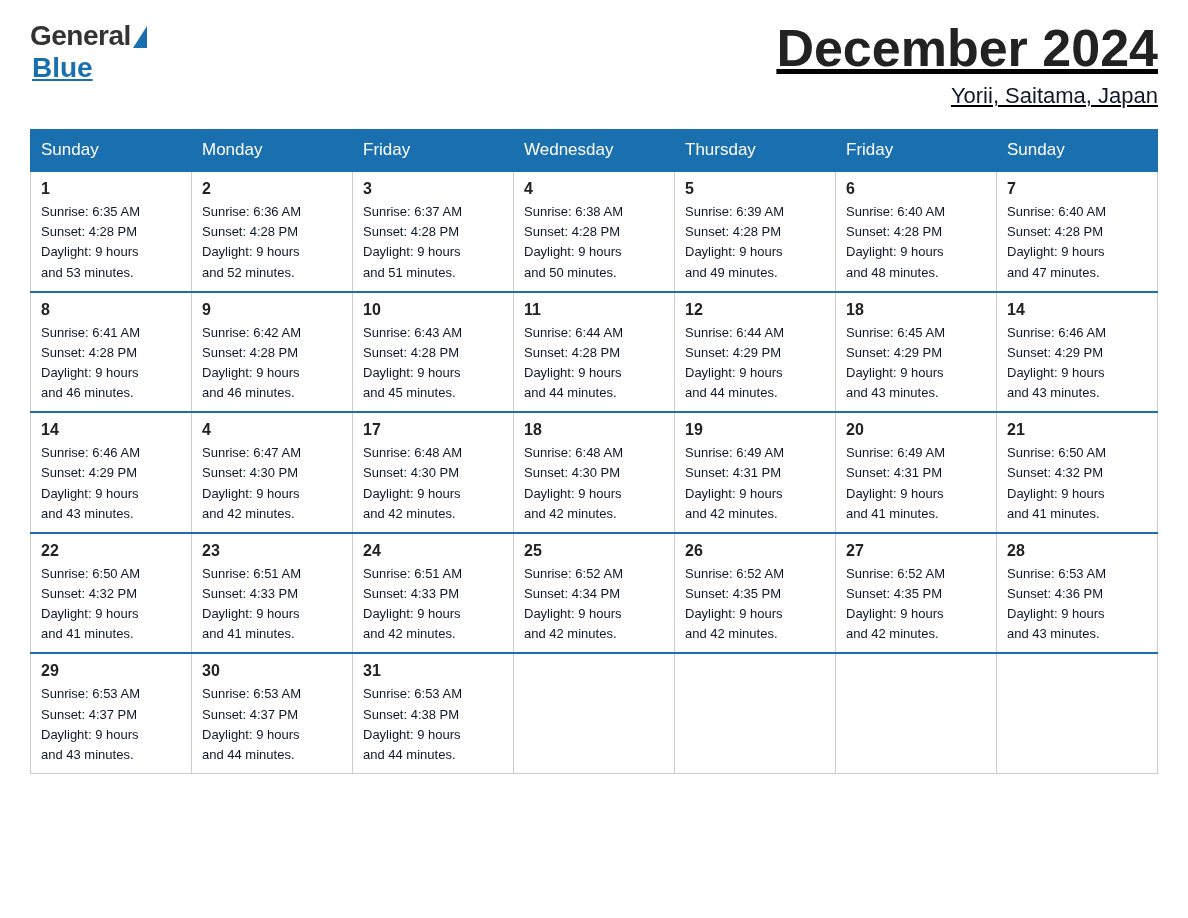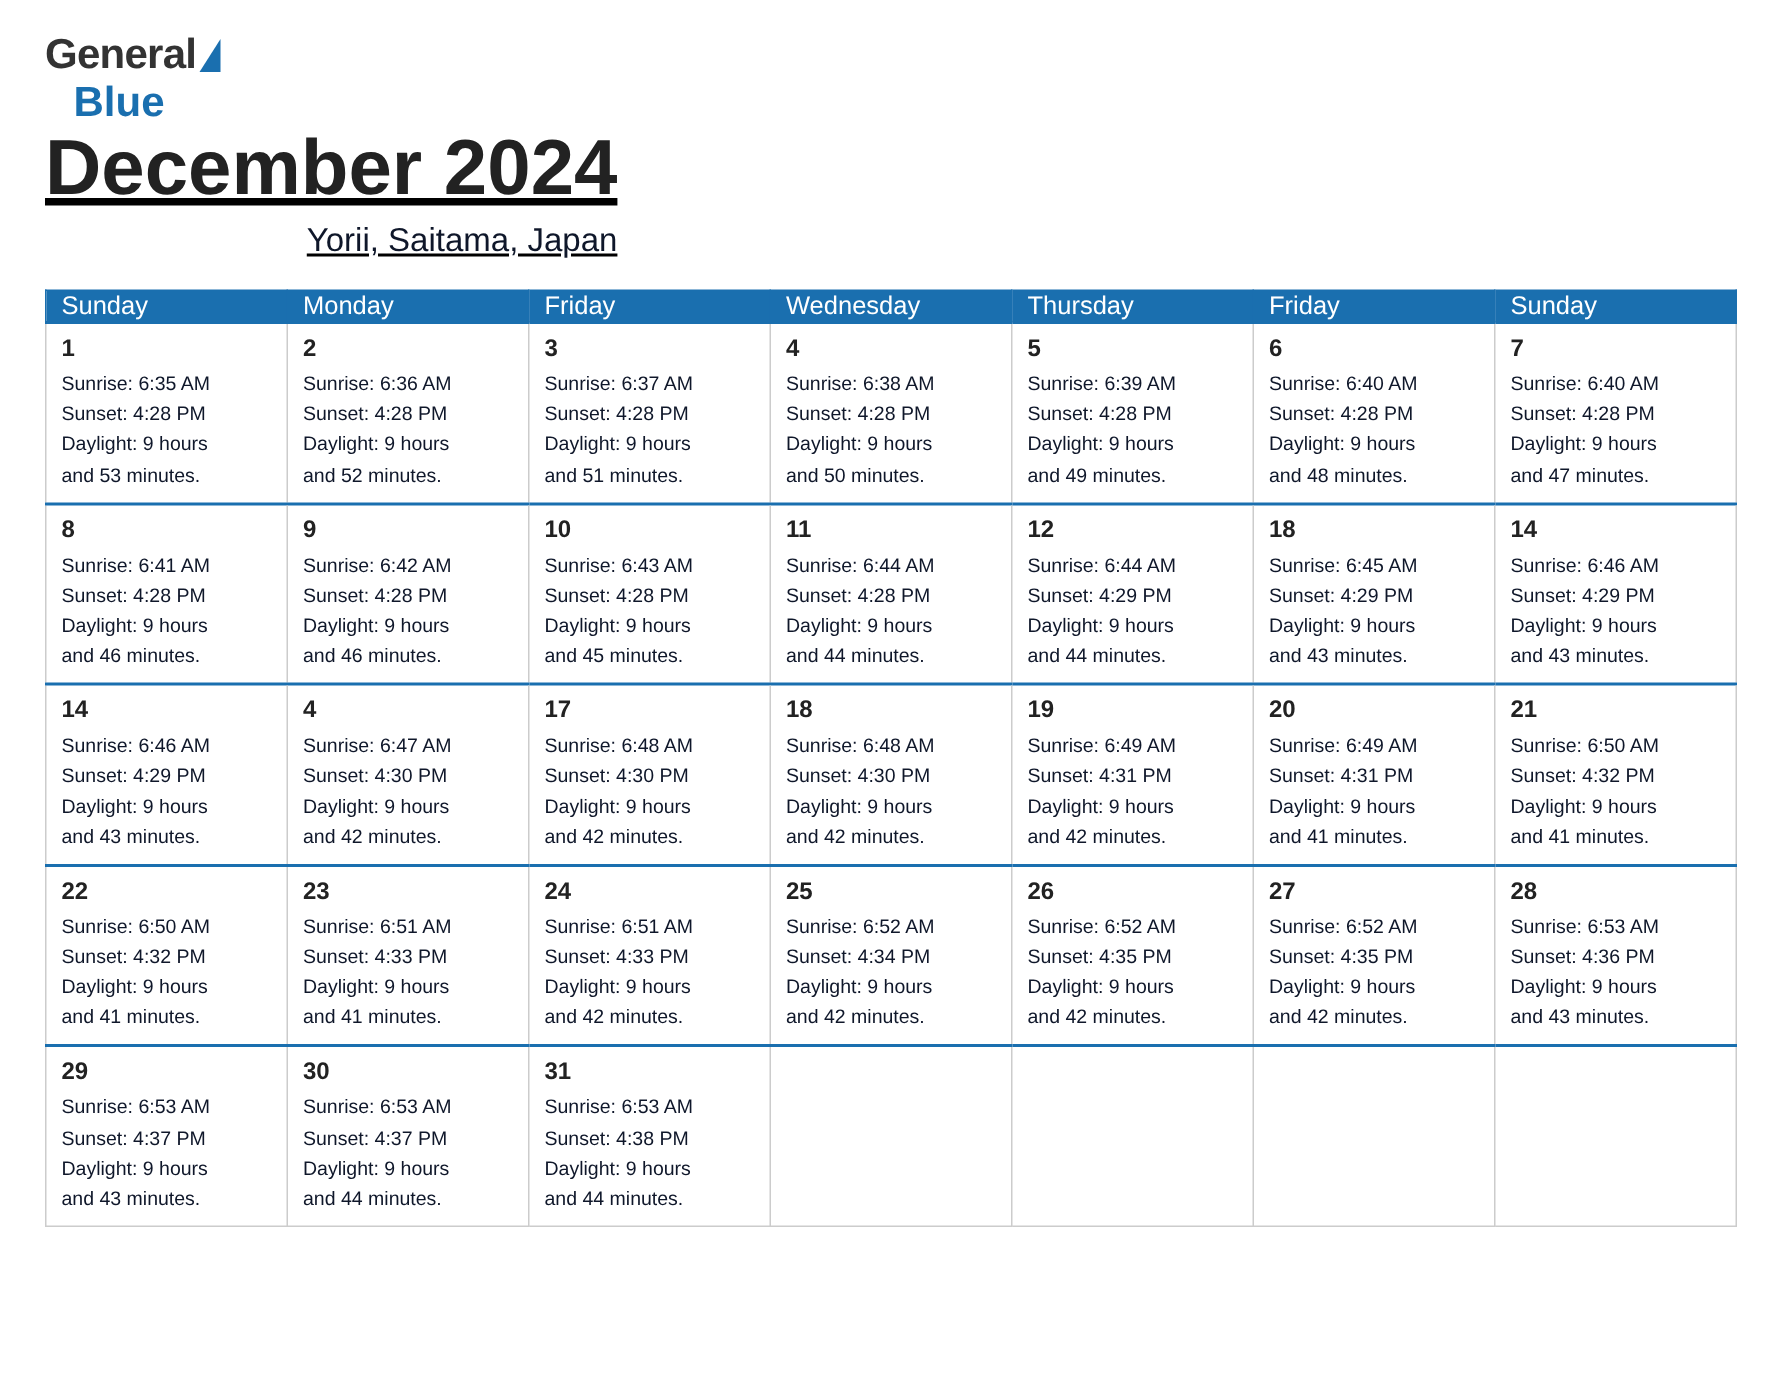--- a/index.html
+++ b/index.html
@@ -5,24 +5,23 @@
     * { box-sizing: border-box; margin: 0; padding: 0; }
     body {
       font-family: Arial, sans-serif;
       background: #fff;
       width: 1188px;
       min-height: 918px;
       padding: 20px 30px;
     }
     .header {
       display: flex;
-      justify-content: flex-end;
+      justify-content: space-between;
       align-items: flex-start;
       margin-bottom: 20px;
-      flex-direction: column;
     }
     .logo {
       display: flex;
       flex-direction: column;
       align-items: flex-start;
     }
     .logo-top {
       display: flex;
       align-items: center;
     }
@@ -38,21 +37,22 @@
       border-left: 14px solid transparent;
       border-right: 0px solid transparent;
       border-bottom: 22px solid #1a6faf;
       margin-left: 2px;
       margin-top: 2px;
     }
     .logo-blue {
       font-size: 28px;
       font-weight: bold;
       color: #1a6faf;
-      margin-left: 19px;
+      margin-left: 2px;
+      text-decoration: underline;
     }
     .title-section {
       text-align: right;
       text-decoration: underline;
     }
     .cal-title {
       font-size: 52px;
       font-weight: bold;
       color: #222;
       line-height: 1.1;
@@ -65,21 +65,21 @@
     .calendar {
       width: 100%;
       border-collapse: collapse;
       border: 1px solid #aaa;
     }
     .calendar th {
       background-color: #1a6faf;
       color: #fff;
       font-size: 17px;
       font-weight: normal;
-      padding: 0 10px;
+      padding: 10px 10px;
       text-align: left;
       border: 1px solid #1a6faf;
     }
     .calendar td {
       vertical-align: top;
       padding: 8px 10px;
       border: 1px solid #ccc;
       font-size: 13px;
       color: #333;
       width: 14.28%;

